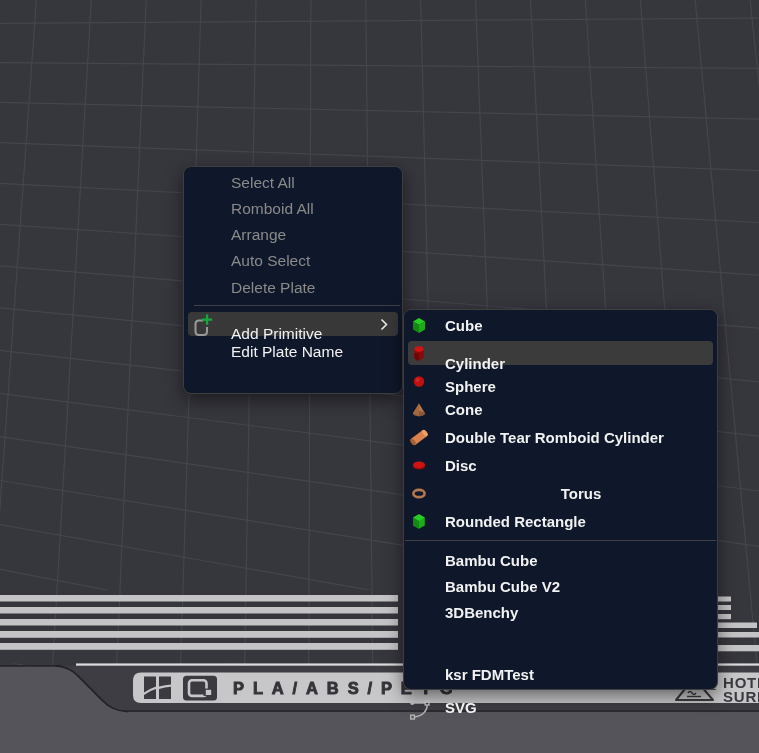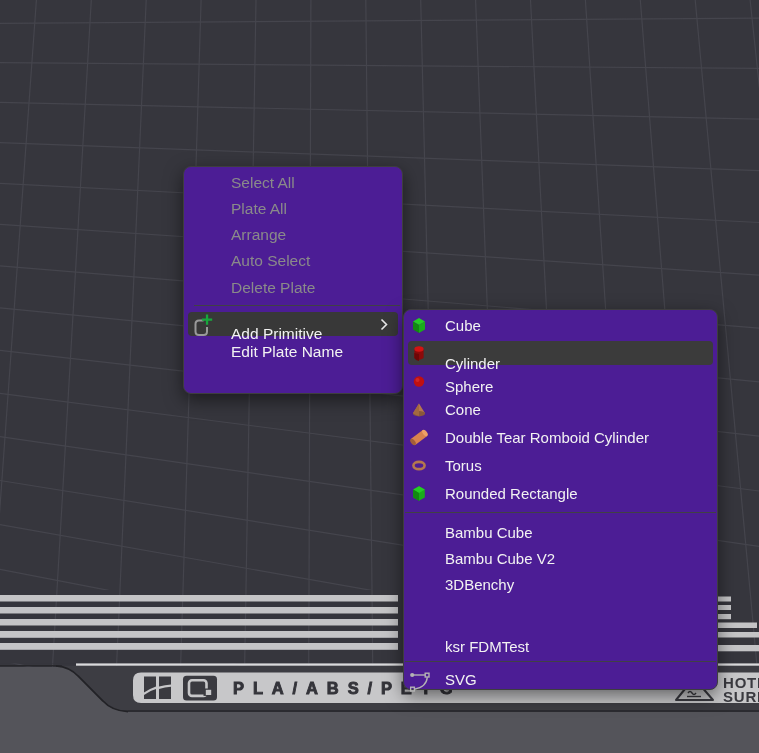--- a/index.html
+++ b/index.html
@@ -1,20 +1,20 @@
 <!DOCTYPE html>
 <html><head>
 <meta charset="utf-8">
 <style>
   html,body{margin:0;padding:0;}
   body{width:759px;height:753px;overflow:hidden;position:relative;
        background:#36363d;font-family:"Liberation Sans",sans-serif;}
   .abs{position:absolute;}
   
-  .menu{position:absolute;z-index:10;background:#4c1d95;border:1px solid #3e3e3e;
+  .menu{position:absolute;z-index:10;background:#0f172a;border:1px solid #3e3e3e;
         border-radius:8px;box-shadow:0 6px 18px rgba(0,0,0,.5);
         box-sizing:border-box;color:#f2f2f2;}
   .mi{position:relative;display:flex;align-items:center;box-sizing:border-box;}
   .dis{color:#8a8a8a;}
   .sep{height:1px;background:#414144;margin:4px 3px;}
   .hov{position:absolute;left:4px;right:4px;top:2px;bottom:2px;
        background:#3b3b3b;border-radius:4px;z-index:0;}
   .lbl{position:relative;z-index:1;margin-top:20px;}
   .mi>svg.abs{z-index:1;}
 </style>
@@ -127,41 +127,41 @@
     <path d="M 687,696.5 L 701,696.5" stroke-width="1.4"></path>
   </g>
 
   <text x="723" y="687.5" font-family="Liberation Sans" font-size="15" font-weight="bold" letter-spacing="0.8" fill="#3a3a40">HOTB</text>
   <text x="723" y="701.5" font-family="Liberation Sans" font-size="15" font-weight="bold" letter-spacing="0.8" fill="#3a3a40">SURF</text>
 </svg>
 
 <div class="menu" style="left:183px;top:166px;width:220px;height:228px;font-size:15.5px;">
   <div style="padding-top:3px;">
     <div class="mi dis" style="height:26px;padding-left:47px;">Select All</div>
-    <div class="mi dis" style="height:26px;padding-left:47px;">Plate All</div>
+    <div class="mi dis" style="height:26px;padding-left:47px;">Romboid All</div>
     <div class="mi dis" style="height:26px;padding-left:47px;">Arrange</div>
     <div class="mi dis" style="height:26px;padding-left:47px;">Auto Select</div>
     <div class="mi dis" style="height:27px;padding-left:47px;">Delete Plate</div>
     <div class="sep" style="margin:4px 2px 4px 10px;"></div>
     <div class="mi" style="height:28px;padding-left:47px;">
       <div class="hov" style="background:#383838;"></div>
       <svg class="abs" style="left:9px;top:3px;" width="26" height="26" viewBox="0 0 26 26">
         <path d="M 10.5,7.6 L 6,7.6 Q 2.5,7.6 2.5,11.1 L 2.5,18.4 Q 2.5,21.9 6,21.9 L 10.5,21.9 Q 14,21.9 14,18.4 L 14,14" fill="none" stroke="#9a9a9a" stroke-width="2"></path>
         <path d="M 8.9,6.7 L 19.2,6.7 M 14.05,1.6 L 14.05,11.8" stroke="#17a83c" stroke-width="2.3" fill="none"></path>
       </svg>
       <span class="lbl">Add Primitive</span>
       <svg class="abs" style="right:14px;top:8px;" width="8" height="13" viewBox="0 0 8 13">
           <path d="M 1.5,1.5 L 6.5,6.5 L 1.5,11.5" fill="none" stroke="#e8e8e8" stroke-width="1.6"></path>
         </svg>
     </div>
     <div class="mi" style="height:27px;padding-left:47px;">Edit Plate Name</div>
   </div>
 </div>
 
-<div class="menu" style="left:403px;top:309px;width:315px;height:381px;font-size:15px;">
+<div class="menu" style="left:403px;top:309px;width:315px;height:381px;font-size:15px;font-weight:bold;">
   <div style="padding-top:1px;">
     <div class="mi" style="height:28px;padding-left:41px;">
         <svg class="abs" style="left:2px;top:6px" width="26" height="17" viewBox="0 0 26 17">
           <g>
             <path d="M 13,1 L 19,4.5 L 13,8 L 7,4.5 Z" fill="#25cd25"></path>
             <path d="M 7,4.5 L 13,8 L 13,16 L 7,12.5 Z" fill="#128a12"></path>
             <path d="M 19,4.5 L 13,8 L 13,16 L 19,12.5 Z" fill="#1aac1a"></path>
           </g>
         </svg>
         <span>Cube</span>
@@ -194,20 +194,27 @@
         <svg class="abs" style="left:2px;top:6px" width="26" height="17" viewBox="0 0 26 17">
           <g transform="rotate(-37 13 8.5)">
             <rect x="5.5" y="4.8" width="15" height="7.4" fill="#d9824e"></rect>
             <ellipse cx="20.5" cy="8.5" rx="2.1" ry="3.7" fill="#efa066"></ellipse>
             <ellipse cx="5.5" cy="8.5" rx="2.1" ry="3.7" fill="#a35f38"></ellipse>
           </g>
         </svg>
         <span>Double Tear Romboid Cylinder</span>
       </div>
     <div class="mi" style="height:28px;padding-left:41px;">
+        <svg class="abs" style="left:2px;top:6px" width="26" height="17" viewBox="0 0 26 17">
+          <ellipse cx="13" cy="9" rx="6" ry="3.6" fill="#9d0b0b"></ellipse>
+          <ellipse cx="13" cy="7.8" rx="6" ry="3.2" fill="#cf1212"></ellipse>
+        </svg>
+        <span>Disc</span>
+      </div>
+    <div class="mi" style="height:28px;padding-left:41px;justify-content:center;">
         <svg class="abs" style="left:2px;top:6px" width="26" height="17" viewBox="0 0 26 17">
           <ellipse cx="13" cy="8.5" rx="5.6" ry="3.6" fill="none" stroke="#b5784e" stroke-width="2.6"></ellipse>
         </svg>
         <span>Torus</span>
       </div>
     <div class="mi" style="height:28px;padding-left:41px;">
         <svg class="abs" style="left:2px;top:6px" width="26" height="17" viewBox="0 0 26 17">
           <path d="M 13,1.2 L 18.8,4.6 L 18.8,12.4 L 13,15.8 L 7.2,12.4 L 7.2,4.6 Z" fill="#1aac1a"></path>
           <path d="M 13,1.2 L 18.8,4.6 L 13,8 L 7.2,4.6 Z" fill="#25cd25"></path>
           <path d="M 7.2,4.6 L 13,8 L 13,15.8 L 7.2,12.4 Z" fill="#128a12"></path>

